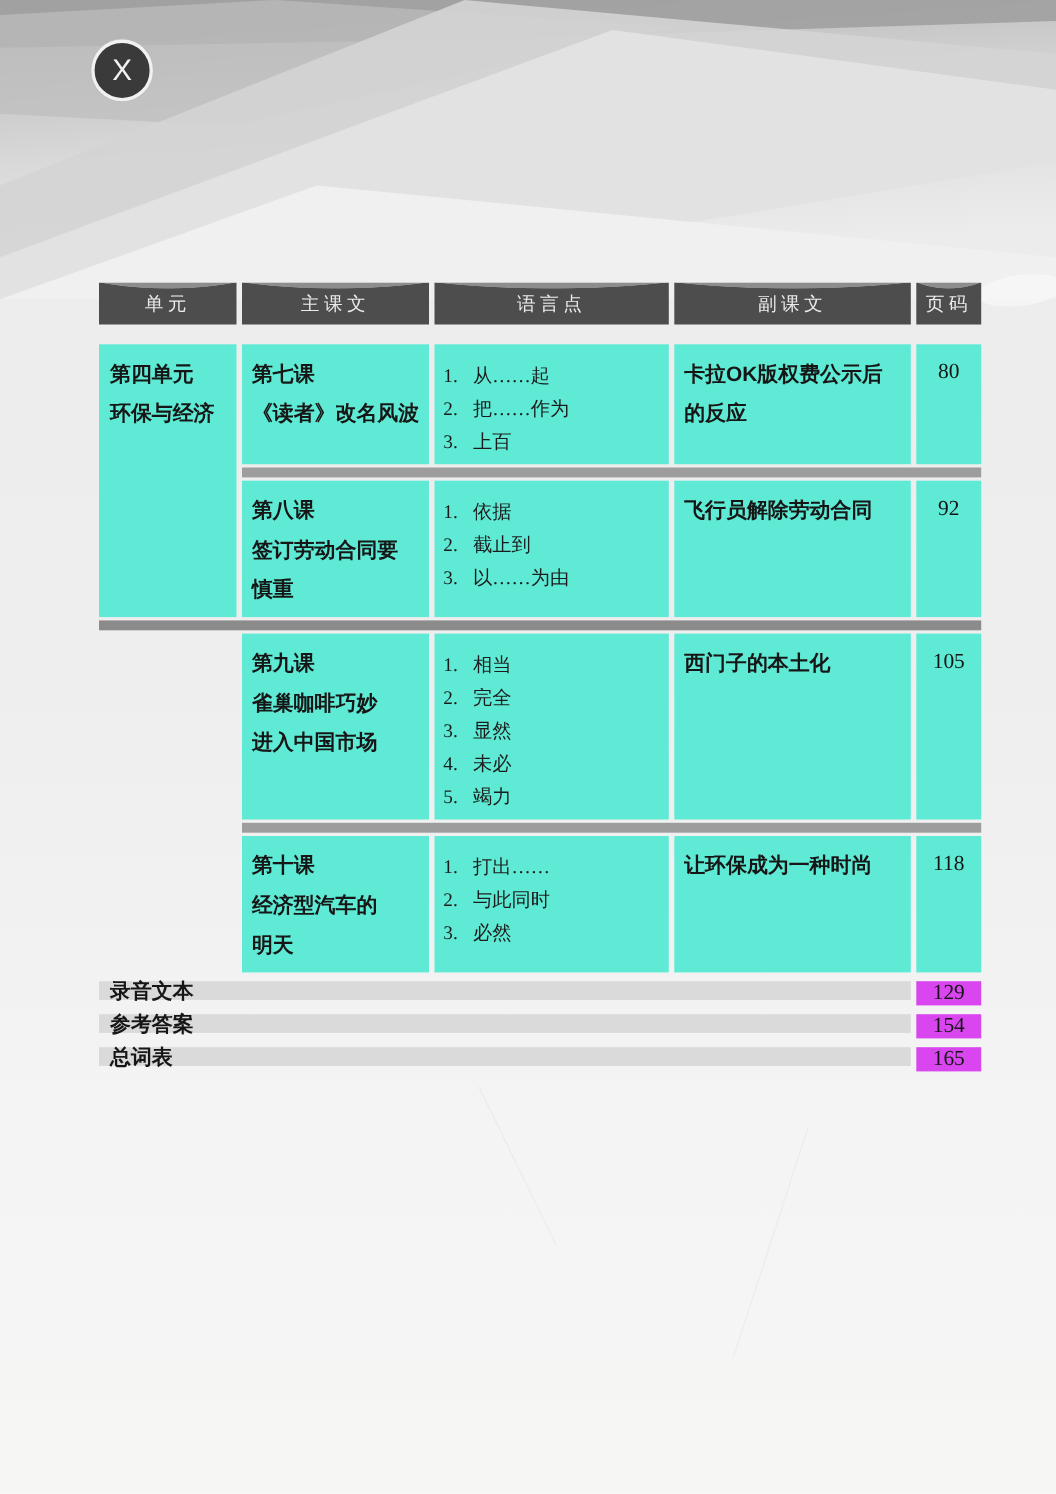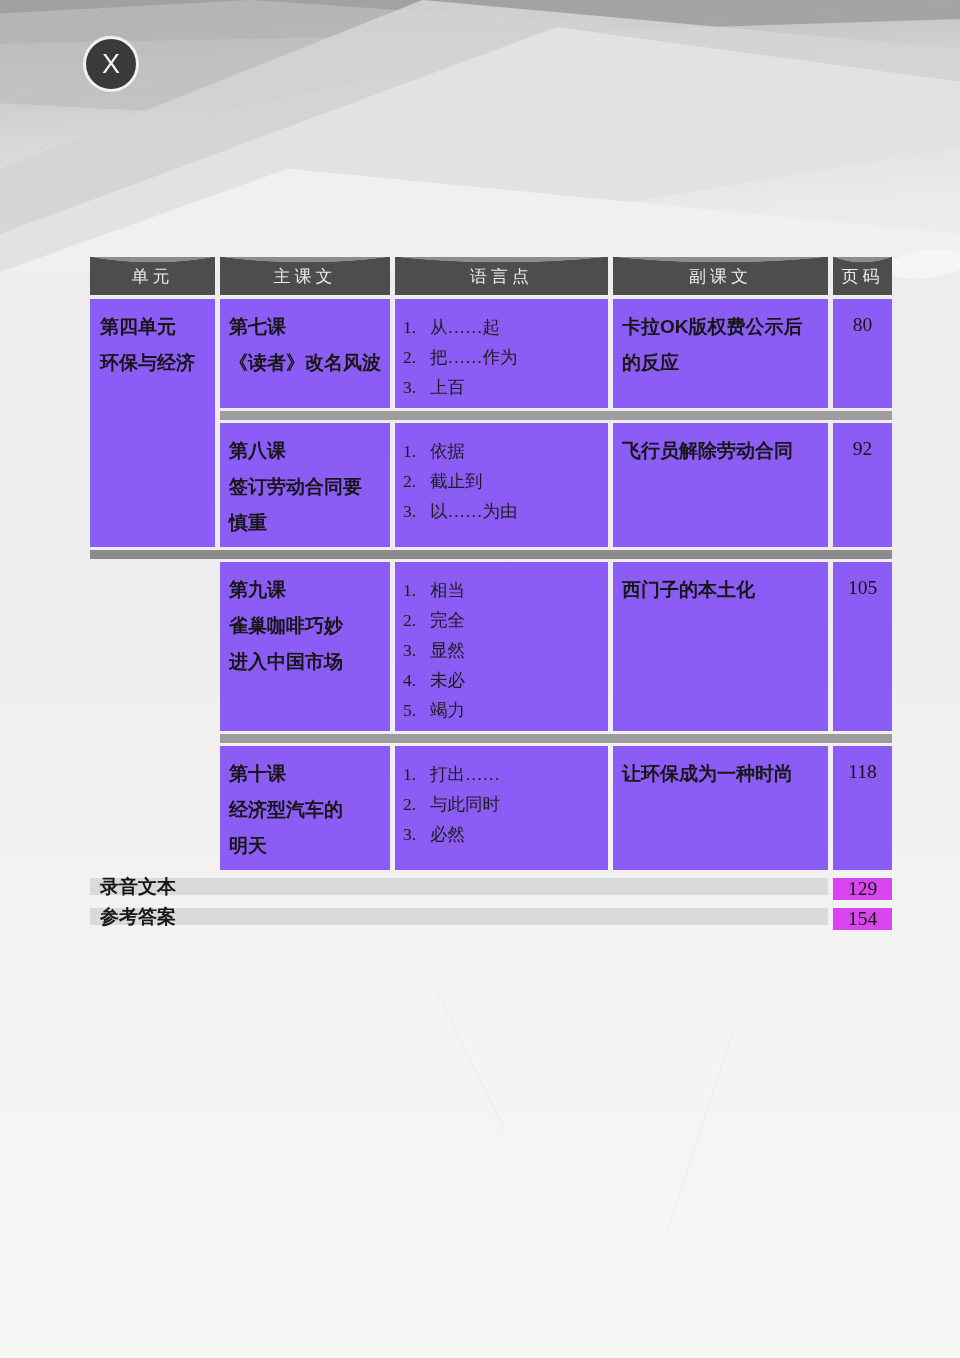--- a/index.html
+++ b/index.html
@@ -34,28 +34,28 @@
     position:absolute; left:83px; top:36px; width:56px; height:56px; border-radius:50%;
     background:#3a3a3a; border:3px solid #f1f1f1; box-shadow:0 0 0 1px #bdbdbd;
     display:flex; align-items:center; justify-content:center;
     color:#f3f3f3; font-size:27px; font-weight:400;
   }
 
   
   .toc { position:absolute; left:90px; top:257px; width:802px; }
   .cols { display:grid; grid-template-columns:125px 170px 213px 215px 59px; column-gap:5px; }
 
-  .header-row { margin-bottom:4px; }
+  .header-row { margin-bottom:18px; }
   .hcell {
     height:38px; display:flex; align-items:center; justify-content:center;
     background:radial-gradient(ellipse 140% 120% at 50% -55%, #8d8d8d 57%, #4d4d4d 58%);
     color:#ebebeb; font-size:17px; letter-spacing:4px;
   }
 
-  .cell { background:#8b5cf6; }
+  .cell { background:#5eead4; }
   .unit-cell { grid-column:1; grid-row:1/4; padding:10px 6px 0 10px;
     font-weight:bold; font-size:19px; line-height:36px; }
   .main-cell { padding:10px 6px 6px 9px; font-weight:bold; font-size:19px; line-height:36px; }
   .lang-cell { padding:13px 4px 6px 8px; font-size:17.5px; line-height:30px;
     font-family:"Liberation Serif", serif; color:#1c1c1c; }
   .lp { display:flex; }
   .lp-n { width:27px; flex:0 0 27px; }
   .sub-cell { padding:10px 8px 6px 9px; font-weight:bold; font-size:19px; line-height:36px; }
   .page-cell { padding-top:15px; text-align:center;
     font-family:"Liberation Serif", serif; font-size:19.5px; color:#141414; }
@@ -237,14 +237,18 @@
   </div>
 
   <div class="foot-row">
     <div class="foot-label">录音文本</div>
     <div class="foot-page">129</div>
   </div>
   <div class="foot-row">
     <div class="foot-label">参考答案</div>
     <div class="foot-page">154</div>
   </div>
+  <div class="foot-row">
+    <div class="foot-label">总词表</div>
+    <div class="foot-page">165</div>
+  </div>
 
 </div>
 
 </body></html>

